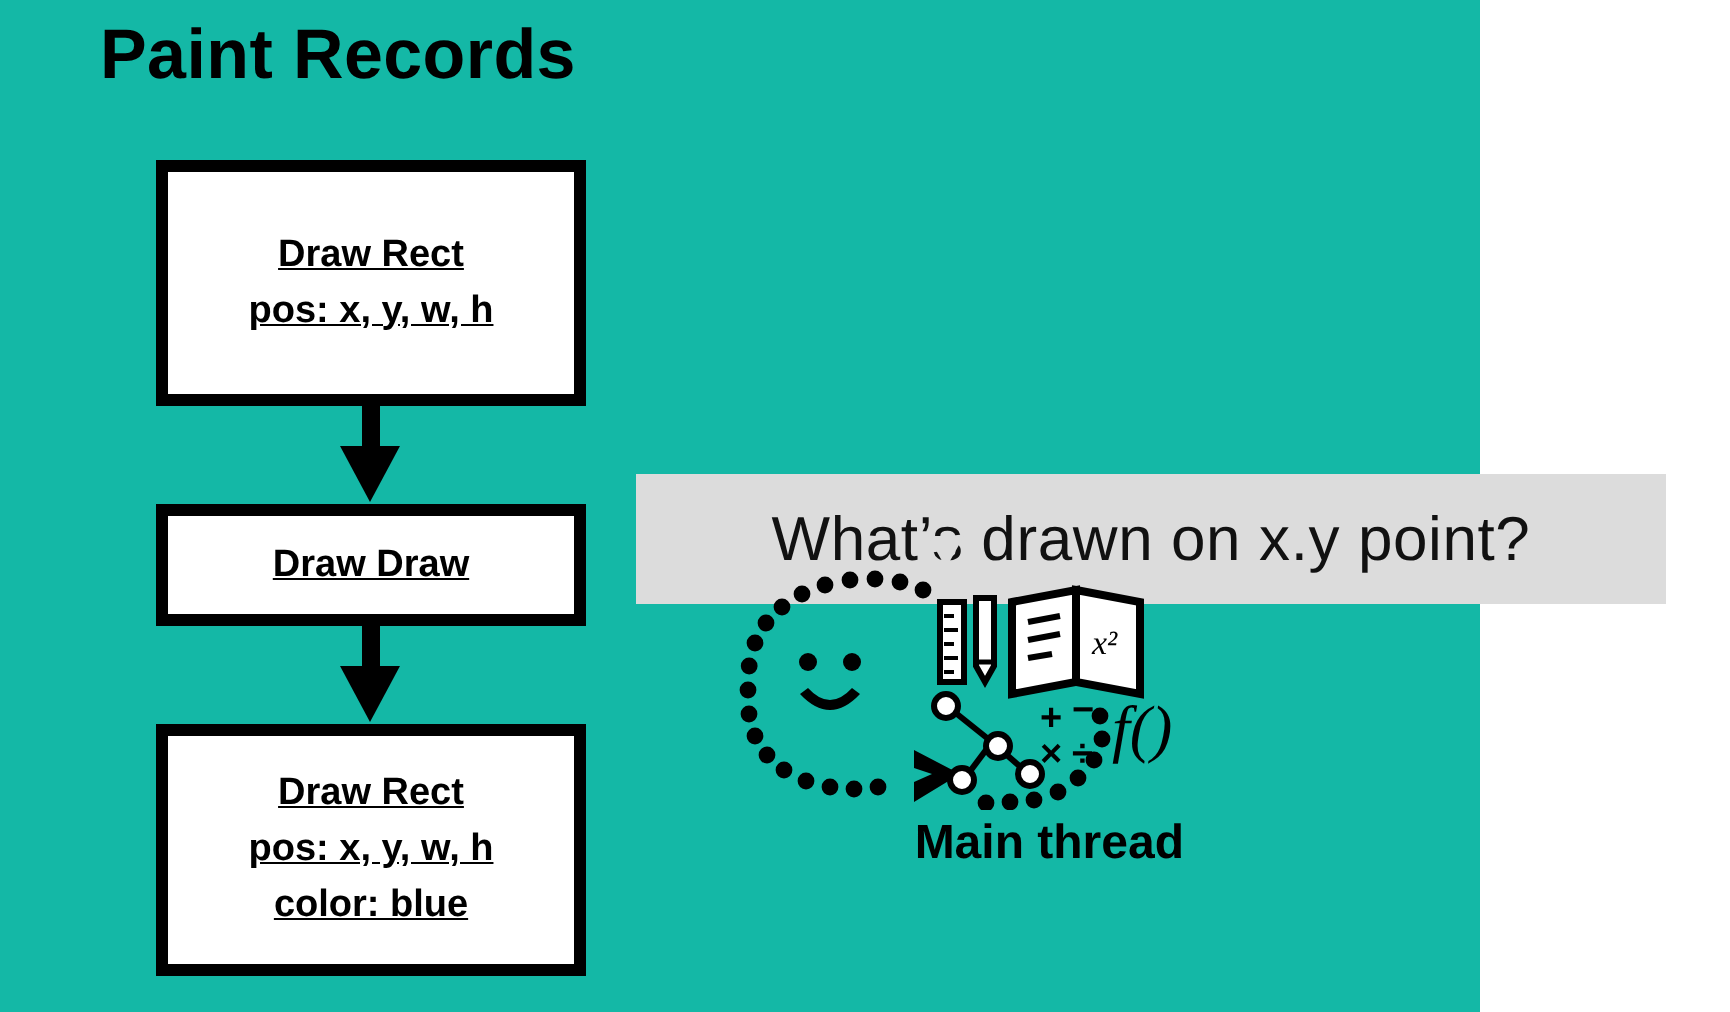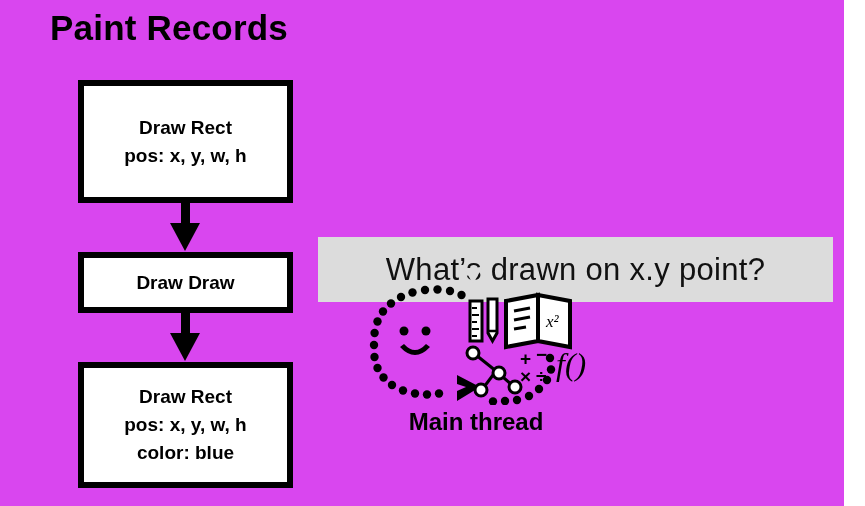--- a/index.html
+++ b/index.html
@@ -8,23 +8,23 @@
   }
   body {
     width: 865px;
     height: 506px;
     background: #ffffff;
     font-family: "Liberation Sans", sans-serif;
     overflow: hidden;
   }
   .slide {
     position: relative;
-    width: 844px;
+    width: 740px;
     height: 506px;
-    background: #d946ef;
+    background: #14b8a6;
   }
 
   
   .slide-title {
     position: absolute;
     left: 50px;
     top: 8px;
     font-size: 35px;
     font-weight: bold;
     color: #000000;
@@ -39,20 +39,21 @@
     width: 215px;
     box-sizing: border-box;
     border: 6px solid #000000;
     background: #ffffff;
     display: flex;
     flex-direction: column;
     align-items: center;
     justify-content: center;
     color: #000000;
     font-weight: bold;
+    text-decoration: underline;
   }
   .record-box .line {
     font-size: 19px;
     line-height: 28px;
     white-space: nowrap;
   }
   #box-1 { top: 80px;  height: 123px; }
   #box-2 { top: 252px; height: 61px;  }
   #box-3 { top: 362px; height: 126px; }
 
@@ -123,21 +124,21 @@
     height: 122px;
   }
   .thinking-figure svg { display: block; }
 
   
   .main-thread-label {
     position: absolute;
     left: 360px;
     top: 408px;
     width: 232px;
-    text-align: center;
+    text-align: right;
     font-size: 24px;
     font-weight: bold;
     color: #000000;
     white-space: nowrap;
   }
 </style>
 </head>
 <body>
 
 <div class="slide">

